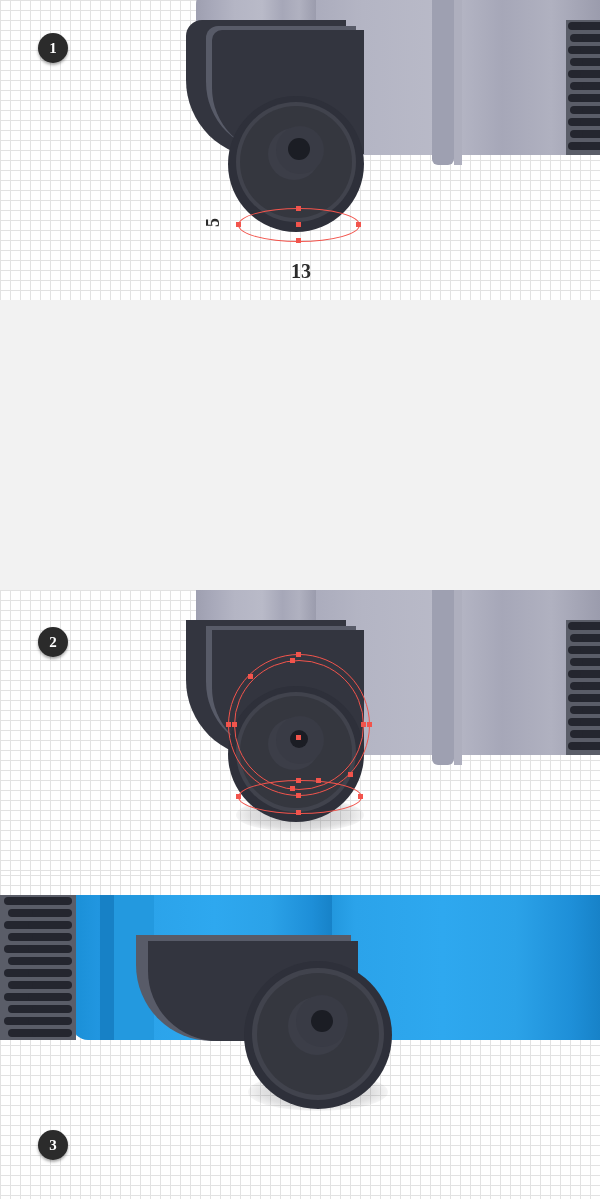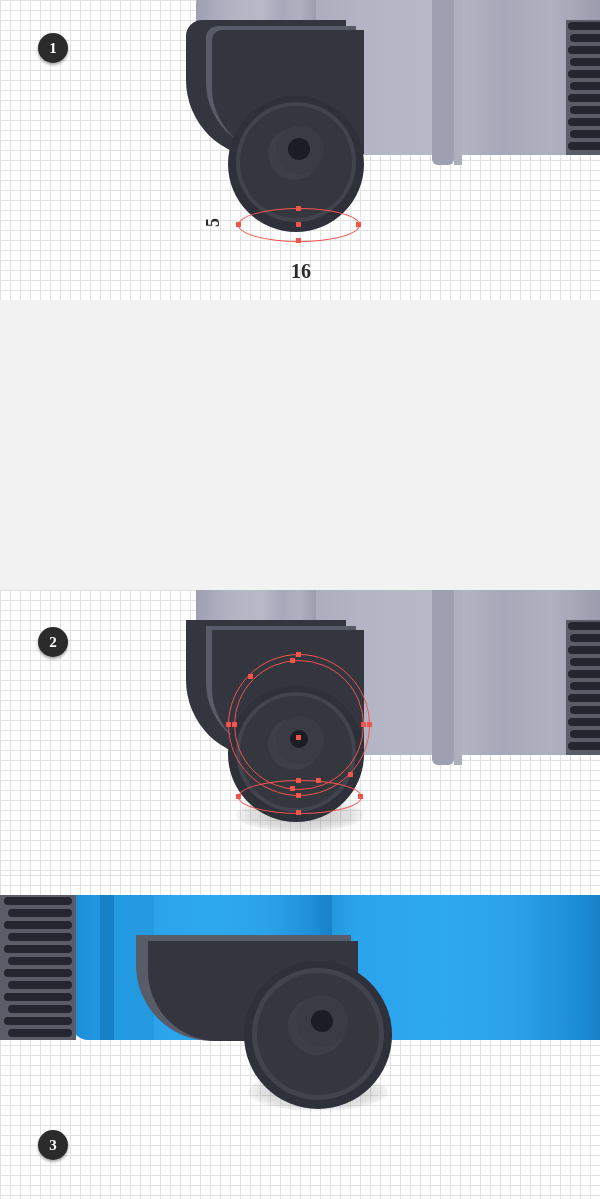--- a/index.html
+++ b/index.html
@@ -156,21 +156,21 @@
   </div>
 
   <div class="sel-ellipse" style="left:238px;top:208px;width:122px;height:34px;"></div>
   <div class="anchor" style="left:296px;top:206px;"></div>
   <div class="anchor" style="left:296px;top:238px;"></div>
   <div class="anchor" style="left:236px;top:222px;"></div>
   <div class="anchor" style="left:356px;top:222px;"></div>
   <div class="anchor" style="left:296px;top:222px;"></div>
 
   <div class="dim-label dim-rot" style="left:203px;top:212px;font-size:18px;width:20px;text-align:center;">5</div>
-  <div class="dim-label" style="left:284px;top:260px;font-size:20px;width:34px;text-align:center;">16</div>
+  <div class="dim-label" style="left:284px;top:260px;font-size:20px;width:34px;text-align:center;">13</div>
 
   <div class="step-badge" style="left:38px;top:33px;">1</div>
 </div>
 
 <div class="panel" style="top:300px;height:290px;">
   <div class="plainbg"></div>
 
 </div>
 
 <div class="panel" style="top:590px;height:285px;">

